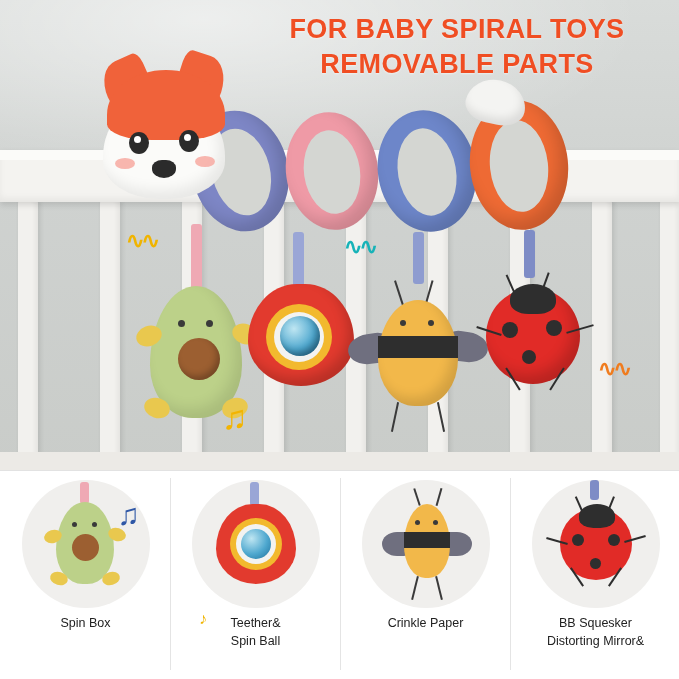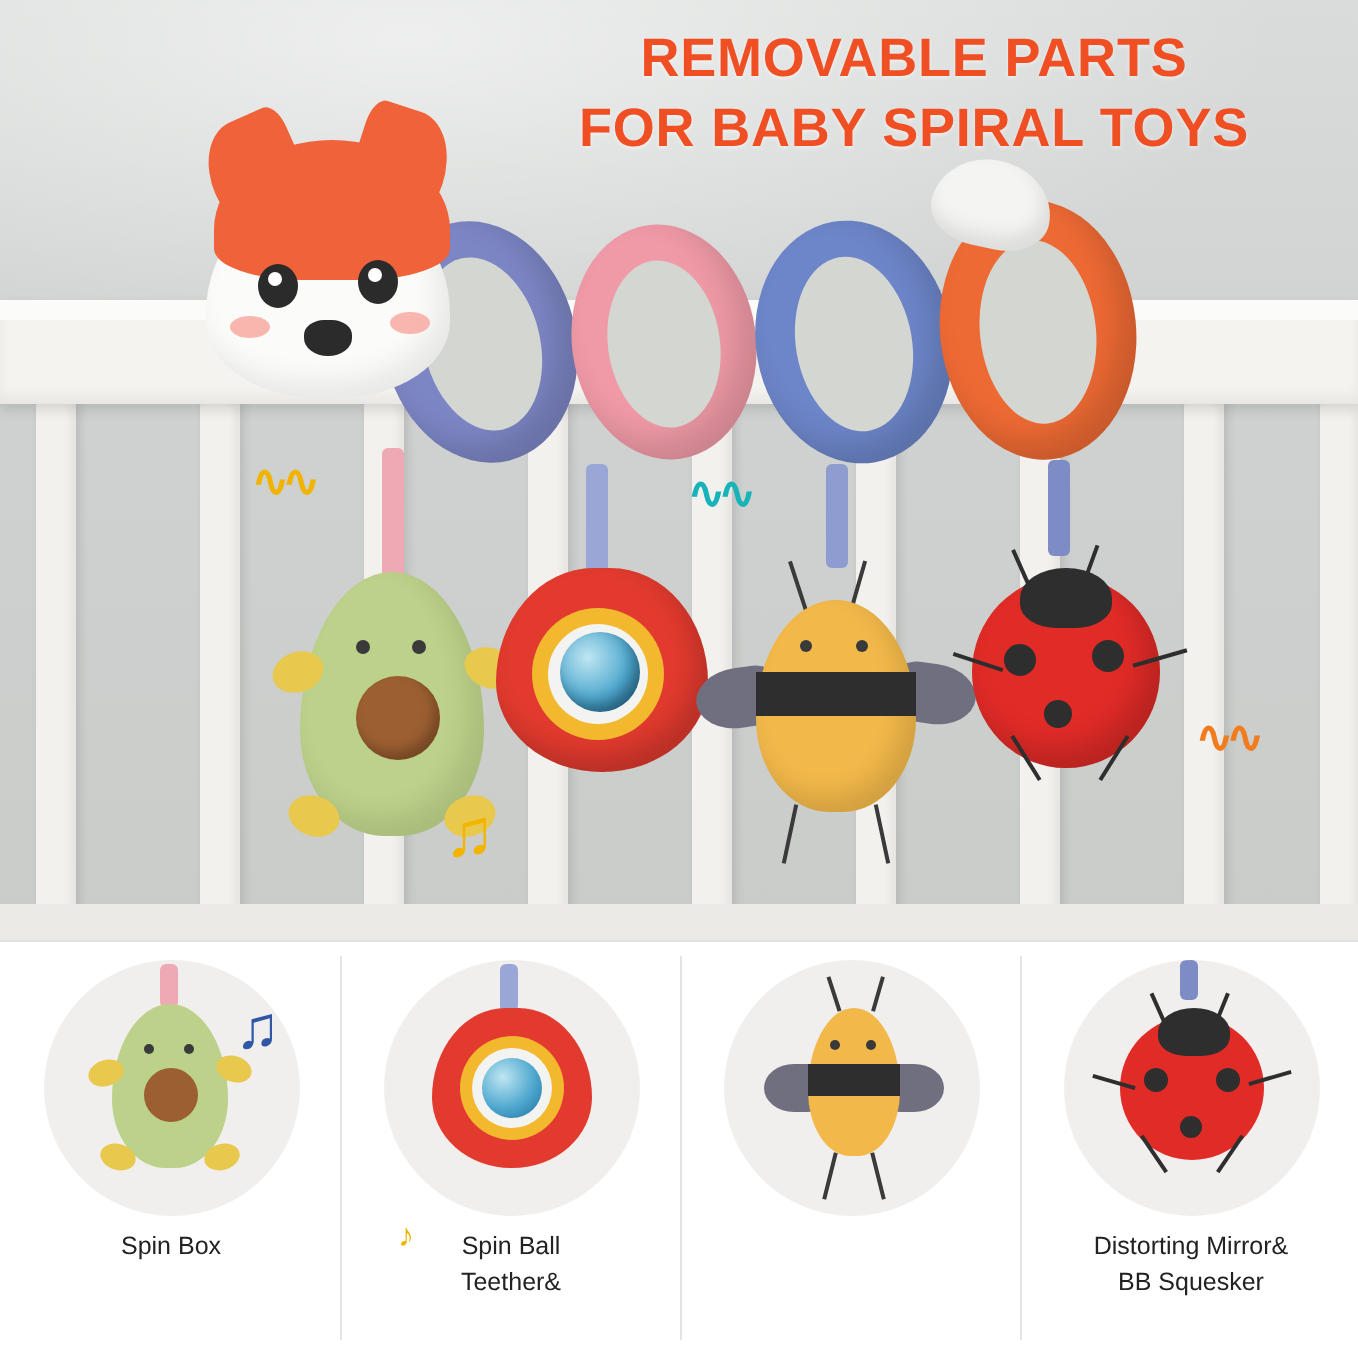--- a/index.html
+++ b/index.html
@@ -77,22 +77,22 @@
     <div class="slat" style="left:346px;"></div>
     <div class="slat" style="left:428px;"></div>
     <div class="slat" style="left:510px;"></div>
     <div class="slat" style="left:592px;"></div>
     <div class="slat" style="left:660px;"></div>
     <div class="crib-bottom"></div>
     <div class="crib-rail"></div>
     <div class="crib-rail-top"></div>
 
     <div class="headline">
+      <div>FOR BABY SPIRAL TOYS</div>
       <div>REMOVABLE PARTS</div>
-      <div>FOR BABY SPIRAL TOYS</div>
     </div>
 
     <div class="coil" style="left:192px;top:110px;width:96px;height:122px;background:#7d86c5;
                 border-radius:50%;box-shadow:inset -8px -10px 16px rgba(0,0,0,.16);
                 transform:rotate(-14deg);"></div>
     <div class="coil" style="left:212px;top:128px;width:58px;height:88px;background:#d4d6d2;border-radius:50%;
                 transform:rotate(-14deg);"></div>
 
     <div class="coil" style="left:286px;top:112px;width:92px;height:118px;background:#ef9aa6;border-radius:50%;
                 box-shadow:inset -8px -10px 16px rgba(0,0,0,.15);transform:rotate(-8deg);"></div>
@@ -232,57 +232,58 @@
       <div style="position:absolute;left:24px;top:24px;width:80px;height:80px;background:#e23a2e;
                   border-radius:46% 46% 50% 50%/56% 56% 44% 44%;"></div>
       <div style="position:absolute;left:38px;top:38px;width:52px;height:52px;background:#f2b92e;border-radius:50%;"></div>
       <div style="position:absolute;left:44px;top:44px;width:40px;height:40px;background:#f3f3f1;border-radius:50%;"></div>
       <div style="position:absolute;left:49px;top:49px;width:30px;height:30px;
                   background:radial-gradient(circle at 35% 32%,#bfe6f2 0%,#4fa8cf 55%,#1d6f9b 100%);border-radius:50%;"></div>
     </div>
 
     <div style="position:absolute;left:28px;top:132px;font-size:16px;color:#f0b400;">♪</div>
     <div class="caption">
+      <div>Teether&amp;</div>
       <div>Spin Ball</div>
-      <div>Teether&amp;</div>
     </div>
   </div>
 
   <div class="cell" style="left:341px;">
     <div class="circle">
       <div style="position:absolute;left:54px;top:8px;width:2px;height:18px;background:#3a3a3a;transform:rotate(-18deg);"></div>
       <div style="position:absolute;left:76px;top:8px;width:2px;height:18px;background:#3a3a3a;transform:rotate(16deg);"></div>
       <div style="position:absolute;left:20px;top:52px;width:30px;height:24px;background:#6f6f7f;border-radius:50% 28% 28% 50%;"></div>
       <div style="position:absolute;left:80px;top:52px;width:30px;height:24px;background:#6f6f7f;border-radius:28% 50% 50% 28%;"></div>
       <div style="position:absolute;left:42px;top:24px;width:46px;height:74px;background:#f2b84a;
                   border-radius:50% 50% 46% 46%/56% 56% 44% 44%;"></div>
       <div style="position:absolute;left:42px;top:52px;width:46px;height:16px;background:#2e2e2e;"></div>
       <div style="position:absolute;left:53px;top:40px;width:5px;height:5px;background:#3a3a3a;border-radius:50%;"></div>
       <div style="position:absolute;left:71px;top:40px;width:5px;height:5px;background:#3a3a3a;border-radius:50%;"></div>
       <div style="position:absolute;left:52px;top:96px;width:2px;height:24px;background:#3a3a3a;transform:rotate(14deg);"></div>
       <div style="position:absolute;left:76px;top:96px;width:2px;height:24px;background:#3a3a3a;transform:rotate(-14deg);"></div>
     </div>
     <div class="caption">
+      <div>Crinkle Paper</div>
     </div>
   </div>
 
   <div class="cell" style="left:511px;">
     <div class="circle">
       <div style="position:absolute;left:58px;top:0;width:9px;height:20px;background:#7e8cc6;border-radius:3px;"></div>
       <div style="position:absolute;left:46px;top:16px;width:2px;height:16px;background:#2e2e2e;transform:rotate(-24deg);"></div>
       <div style="position:absolute;left:78px;top:16px;width:2px;height:16px;background:#2e2e2e;transform:rotate(22deg);"></div>
       <div style="position:absolute;left:28px;top:28px;width:72px;height:72px;background:#e12b27;border-radius:50%;"></div>
       <div style="position:absolute;left:47px;top:24px;width:36px;height:24px;background:#2e2e2e;border-radius:50% 50% 40% 40%;"></div>
       <div style="position:absolute;left:40px;top:54px;width:12px;height:12px;background:#2e2e2e;border-radius:50%;"></div>
       <div style="position:absolute;left:76px;top:54px;width:12px;height:12px;background:#2e2e2e;border-radius:50%;"></div>
       <div style="position:absolute;left:58px;top:78px;width:11px;height:11px;background:#2e2e2e;border-radius:50%;"></div>
       <div style="position:absolute;left:14px;top:60px;width:22px;height:2px;background:#2e2e2e;transform:rotate(16deg);"></div>
       <div style="position:absolute;left:92px;top:58px;width:22px;height:2px;background:#2e2e2e;transform:rotate(-16deg);"></div>
       <div style="position:absolute;left:34px;top:96px;width:22px;height:2px;background:#2e2e2e;transform:rotate(56deg);"></div>
       <div style="position:absolute;left:72px;top:96px;width:22px;height:2px;background:#2e2e2e;transform:rotate(-56deg);"></div>
     </div>
     <div class="caption">
+      <div>BB Squesker</div>
       <div>Distorting Mirror&amp;</div>
-      <div>BB Squesker</div>
     </div>
   </div>
 
 </div>
 
 </body></html>

